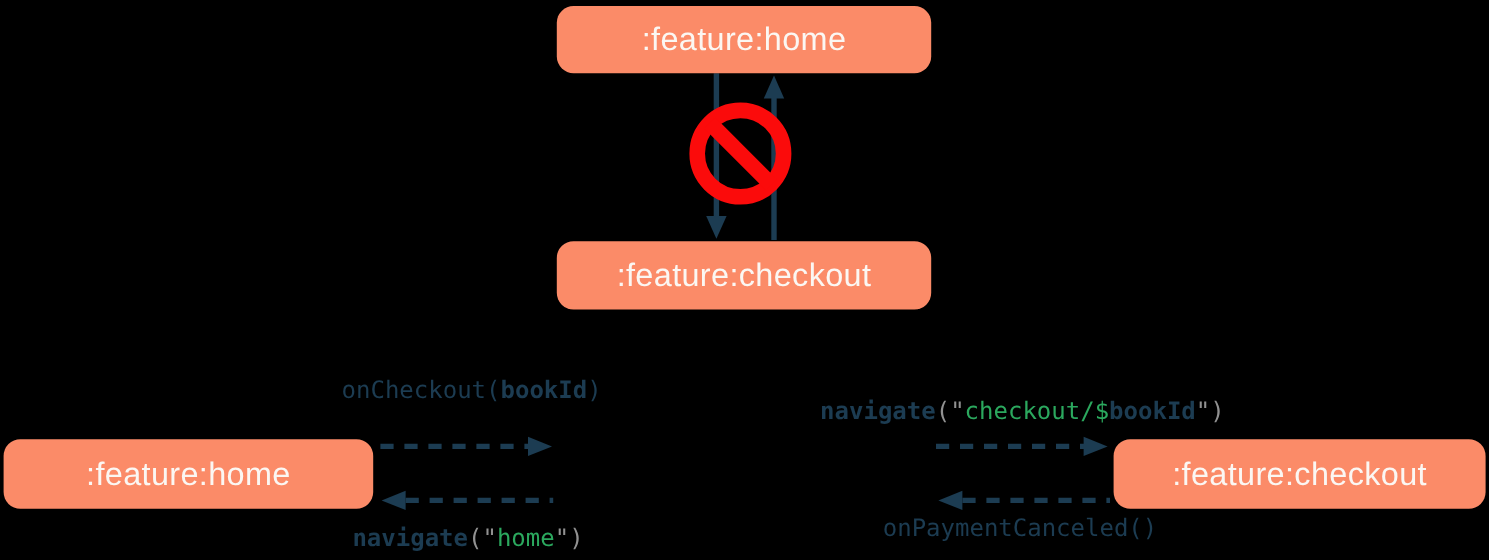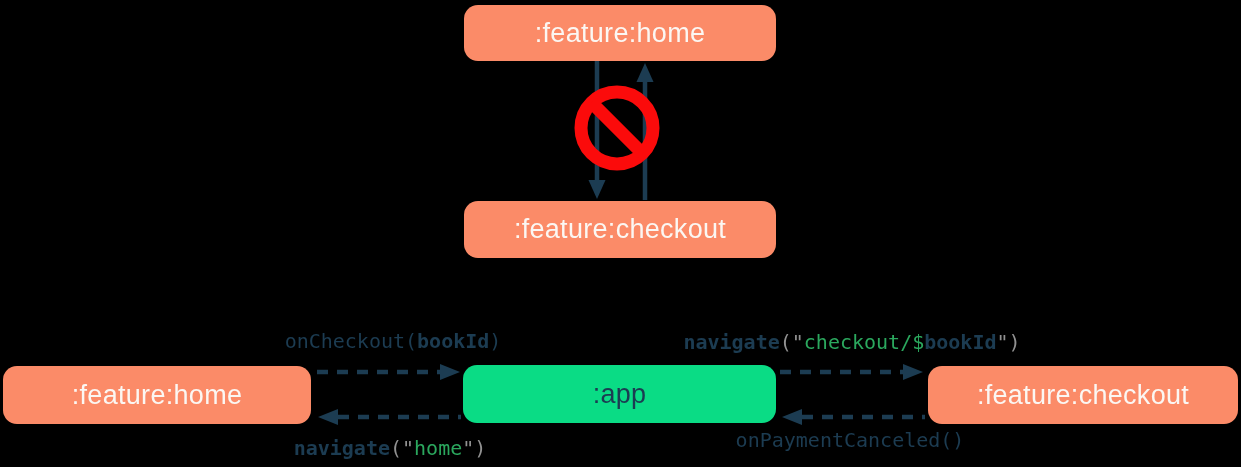--- a/index.html
+++ b/index.html
@@ -70,25 +70,24 @@
       <polygon points="782,417 802,409 802,425" style="fill:var(--navy,#1C3C52)"></polygon>
     </g>
   </svg>
 
   <div class="box module" style="left:464px;top:5px;width:312px;height:56px;">:feature:home</div>
 
   <div class="box module" style="left:464px;top:201px;width:312px;height:57px;">:feature:checkout</div>
 
   <div class="box module" style="left:3px;top:366px;width:308px;height:58px;">:feature:home</div>
 
-  <div class="box app" style="left:463px;top:365px;width:313px;height:58px;">:app</div>
 
   <div class="box module" style="left:928px;top:366px;width:310px;height:58px;">:feature:checkout</div>
 
-  <div class="code" style="left:393px;top:329px;"><span class="cn">onCheckout(</span><span class="cb">bookId</span><span class="cn">)</span></div>
+  <div class="code" style="left:393px;top:313px;"><span class="cn">onCheckout(</span><span class="cb">bookId</span><span class="cn">)</span></div>
 
   <div class="code" style="left:852px;top:330px;"><span class="cb">navigate</span><span class="cg">("</span><span class="cs">checkout/$</span><span class="cb">bookId</span><span class="cg">")</span></div>
 
   <div class="code" style="left:390px;top:436px;"><span class="cb">navigate</span><span class="cg">("</span><span class="cs">home</span><span class="cg">")</span></div>
 
   <div class="code" style="left:850px;top:428px;"><span class="cn">onPaymentCanceled()</span></div>
 
 </div>
 
 </body></html>

